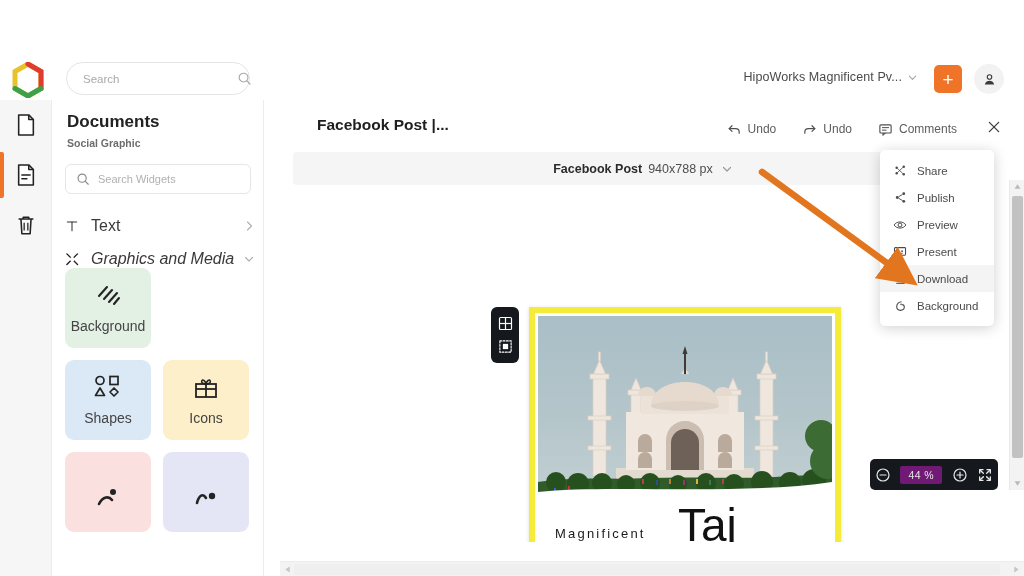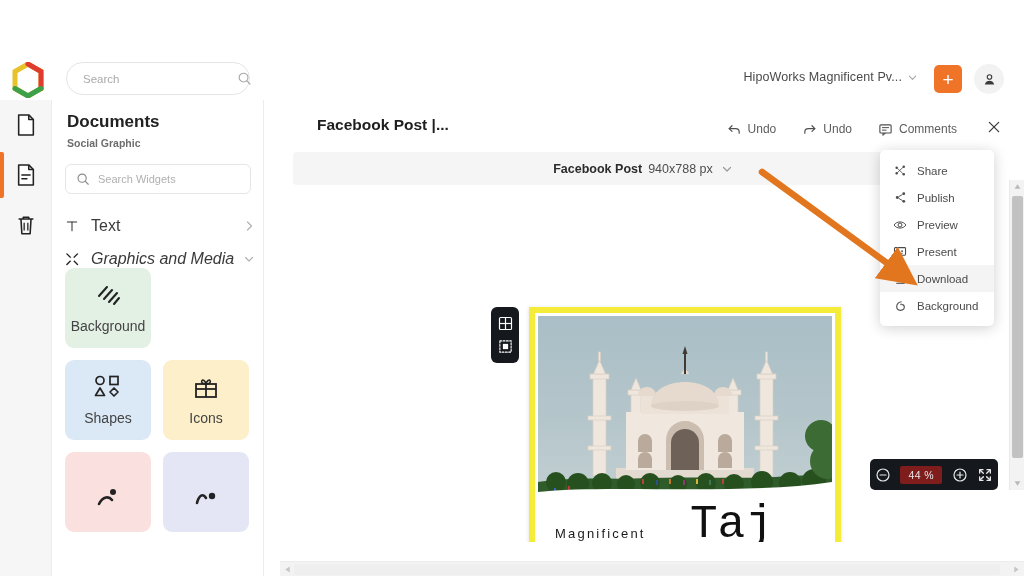--- a/index.html
+++ b/index.html
@@ -155,21 +155,21 @@
   .design-caption {
     position: absolute; left: 0; top: 182px; width: 294px; height: 66px;
     background: #ffffff; overflow: hidden;
   }
   .cap-small {
     position: absolute; left: 17px; top: 28px; font-size: 13px; letter-spacing: 2.2px;
     color: #1a1a1a; font-family: "Liberation Sans", sans-serif;
   }
   .cap-big {
     position: absolute; left: 140px; top: 4px; font-size: 46px; line-height: 1;
-    color: #111; font-family: Liberation Mono, monospace; margin-left: 12px;
+    color: #111; font-family: Liberation Sans, sans-serif;
   }
 
   
   .menu {
     position: absolute; left: 880px; top: 150px; width: 114px;
     background: #fff; border-radius: 5px;
     box-shadow: 0 2px 14px rgba(0,0,0,.19); padding: 7px 0; z-index: 30;
   }
   .menu-item {
     height: 27px; display: flex; align-items: center; gap: 10px;
@@ -181,21 +181,21 @@
   
   .arrow-ann { position: absolute; left: 756px; top: 166px; z-index: 40; pointer-events: none; }
 
   
   .zoomctl {
     position: absolute; left: 870px; top: 459px; width: 128px; height: 31px;
     background: #15181c; border-radius: 5px;
     display: flex; align-items: center; justify-content: space-around; z-index: 20;
   }
   .zoom-pct {
-    background: #7f1d1d; border-radius: 2px; color: #e7e7e7;
+    background: #701a75; border-radius: 2px; color: #e7e7e7;
     font-size: 10.5px; padding: 3px 8px; letter-spacing: .4px; white-space: nowrap;
   }
   .zoomctl .zi { width: 16px; height: 16px; cursor: pointer; }
 
   
   .vscroll {
     position: absolute; right: 0; top: 180px; width: 15px; height: 310px;
     background: #f3f3f3; border-left: 1px solid #e9e9e9; z-index: 18;
   }
   .vscroll .thumb {

